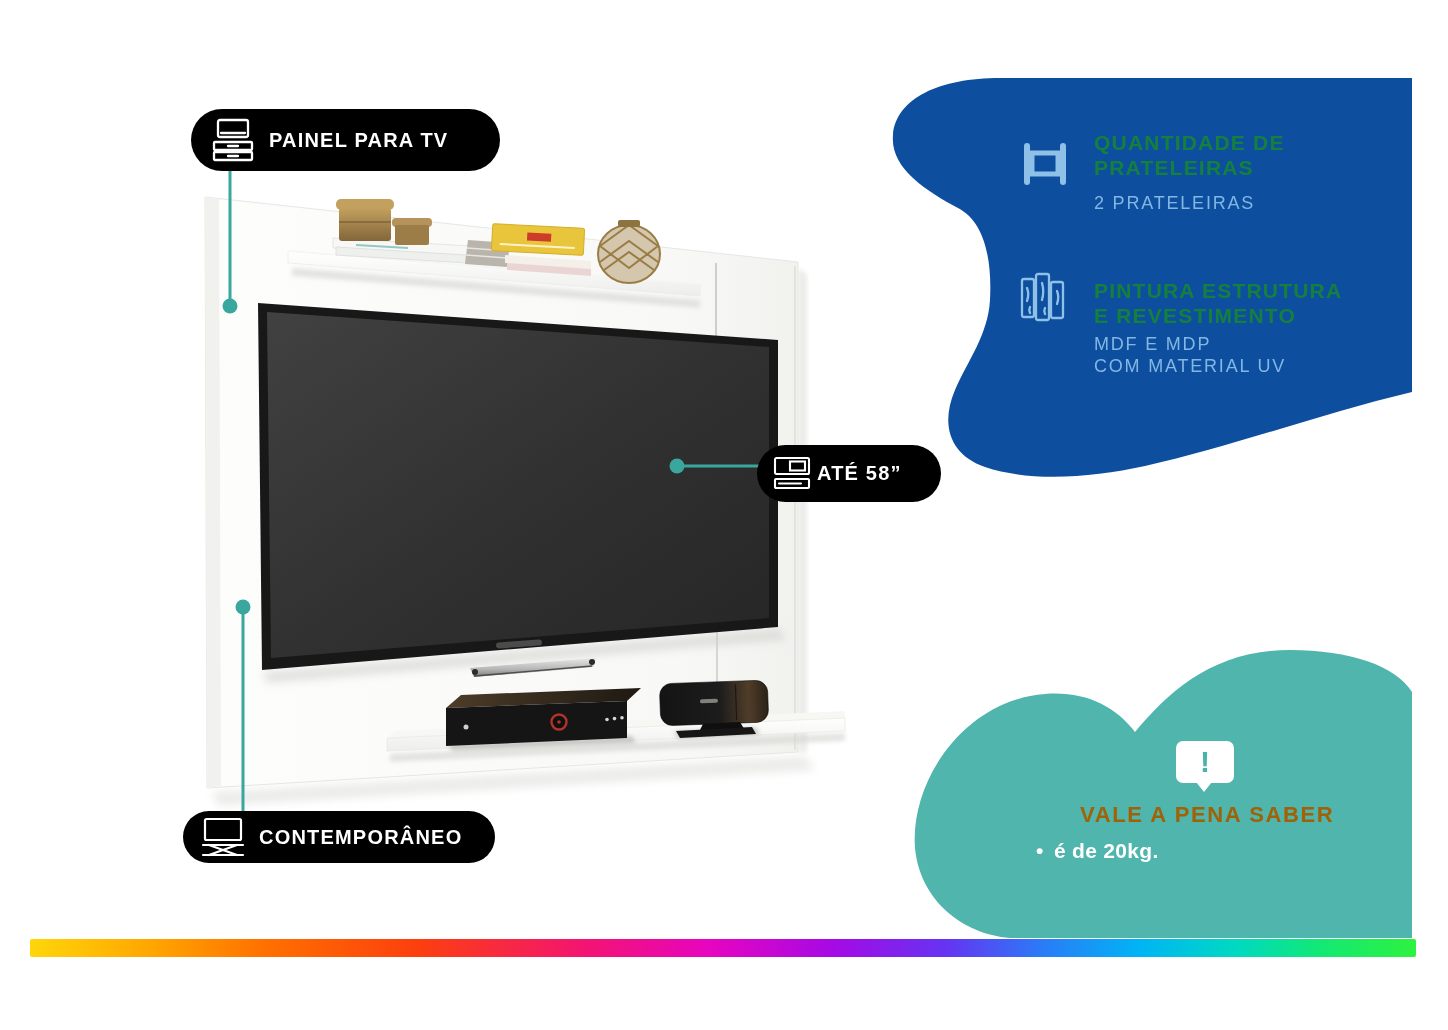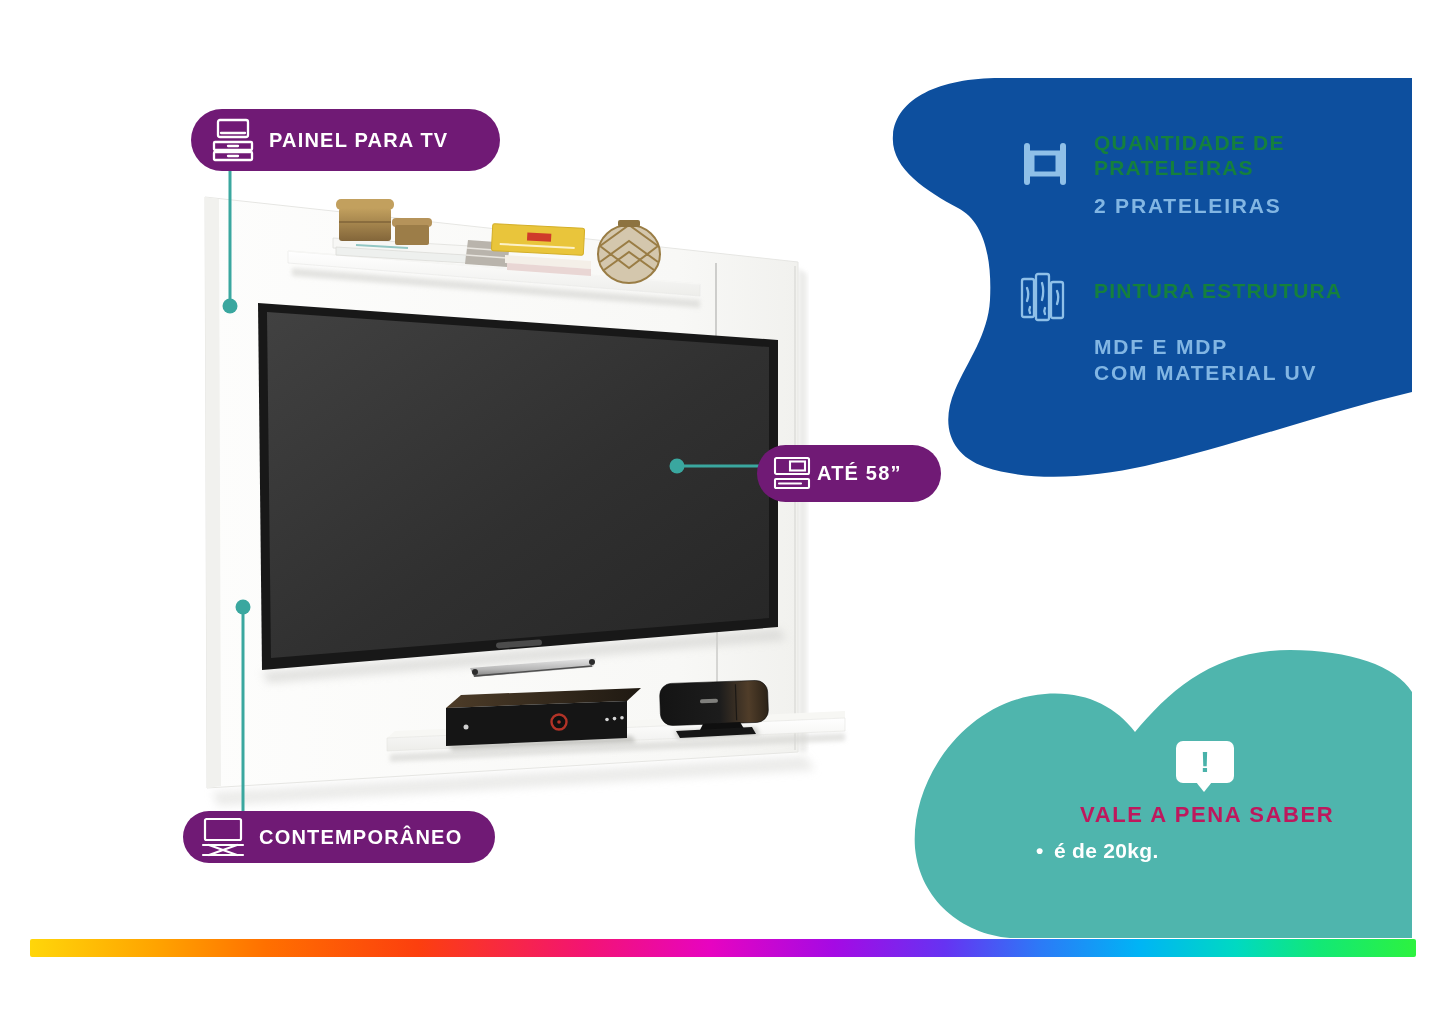--- a/index.html
+++ b/index.html
@@ -4,55 +4,55 @@
 <style>
   html,body{margin:0;padding:0;}
   body{
     position:relative;width:1448px;height:1030px;background:#ffffff;
     font-family:"Liberation Sans",sans-serif;overflow:hidden;
   }
   #scene{position:absolute;left:0;top:0;z-index:1;}
   
   .pill{
     position:absolute;display:flex;align-items:center;gap:14px;
-    background:#701a75;color:#ffffff;z-index:3;box-sizing:border-box;
+    background:#000000;color:#ffffff;z-index:3;box-sizing:border-box;
   }
   .pill .label{font-weight:bold;font-size:20px;letter-spacing:1.2px;white-space:nowrap;}
   .pill svg{flex:0 0 auto;}
   #pill-panel{left:191px;top:109px;width:309px;height:62px;border-radius:31px;padding-left:20px;}
   #pill-size{left:757px;top:445px;width:184px;height:57px;border-radius:29px;padding-left:16px;gap:6px;}
   #pill-style{left:183px;top:811px;width:312px;height:52px;border-radius:30px;padding-left:18px;}
   
   .info-icon{position:absolute;z-index:3;}
   .info-title{
     position:absolute;z-index:3;color:#15803d;font-weight:bold;
     font-size:21px;line-height:1.2;letter-spacing:1.2px;white-space:nowrap;
   }
   .info-value{
-    position:absolute;z-index:3;color:#82b6e3;font-weight:bold;
-    font-size:21px;line-height:1.22;letter-spacing:1.8px;white-space:nowrap;
+    position:absolute;z-index:3;color:#82b6e3;font-weight:normal;
+    font-size:18px;line-height:1.22;letter-spacing:1.8px;white-space:nowrap;
   }
   #info-icon-1{left:1021px;top:143px;}
   #info-title-1{left:1094px;top:130px;}
   #info-value-1{left:1094px;top:193px;}
   #info-icon-2{left:1020px;top:271px;}
   #info-title-2{left:1094px;top:278px;}
   #info-value-2{left:1094px;top:334px;}
   
   #tip-bubble{
     position:absolute;left:1176px;top:741px;width:58px;height:42px;z-index:3;
     background:#ffffff;border-radius:7px;display:flex;align-items:center;justify-content:center;
   }
   #tip-bubble::after{
     content:"";position:absolute;left:20px;bottom:-9px;width:0;height:0;
     border-left:8px solid transparent;border-right:8px solid transparent;border-top:10px solid #ffffff;
   }
   #tip-bubble .mark{color:#49b2aa;font-size:30px;font-weight:bold;line-height:1;}
   #tip-title{
-    position:absolute;left:1080px;top:802px;z-index:3;color:#be185d;
+    position:absolute;left:1080px;top:802px;z-index:3;color:#a16207;
     font-weight:bold;font-size:22px;letter-spacing:1.6px;white-space:nowrap;
   }
   #tip-text{
     position:absolute;left:1036px;top:836px;z-index:3;color:#ffffff;
     font-weight:bold;font-size:21px;line-height:29px;letter-spacing:.3px;display:flex;
   }
   #tip-text .bullet{width:18px;}
   
   #rainbow{
     position:absolute;left:30px;top:939px;width:1386px;height:18px;border-radius:2px;z-index:2;
@@ -266,20 +266,21 @@
   <svg width="48" height="54" viewBox="0 0 48 54" fill="none" stroke="#8fc0e8" stroke-width="2.3" stroke-linecap="round">
     <rect x="2" y="8" width="12" height="38" rx="2"></rect>
     <rect x="16" y="3" width="13" height="46" rx="2"></rect>
     <rect x="31" y="11" width="12" height="36" rx="2"></rect>
     <path d="M7 17 q2.5 6 0 13 M22 12 q2.5 8 0 17 M37 20 q2.5 6 0 13"></path>
     <path d="M10 36 q-1.5 3 0 6 M25 37 q-1.5 3 0 6"></path>
   </svg>
 </div>
 <div class="info-title" id="info-title-2">
   <div>PINTURA ESTRUTURA</div>
+  <div>E REVESTIMENTO</div>
 </div>
 <div class="info-value" id="info-value-2">
   <div>MDF E MDP</div>
   <div>COM MATERIAL UV</div>
 </div>
 
 <div id="tip-bubble">
   <span class="mark">!</span>
 </div>
 <div id="tip-title">VALE A PENA SABER</div>

